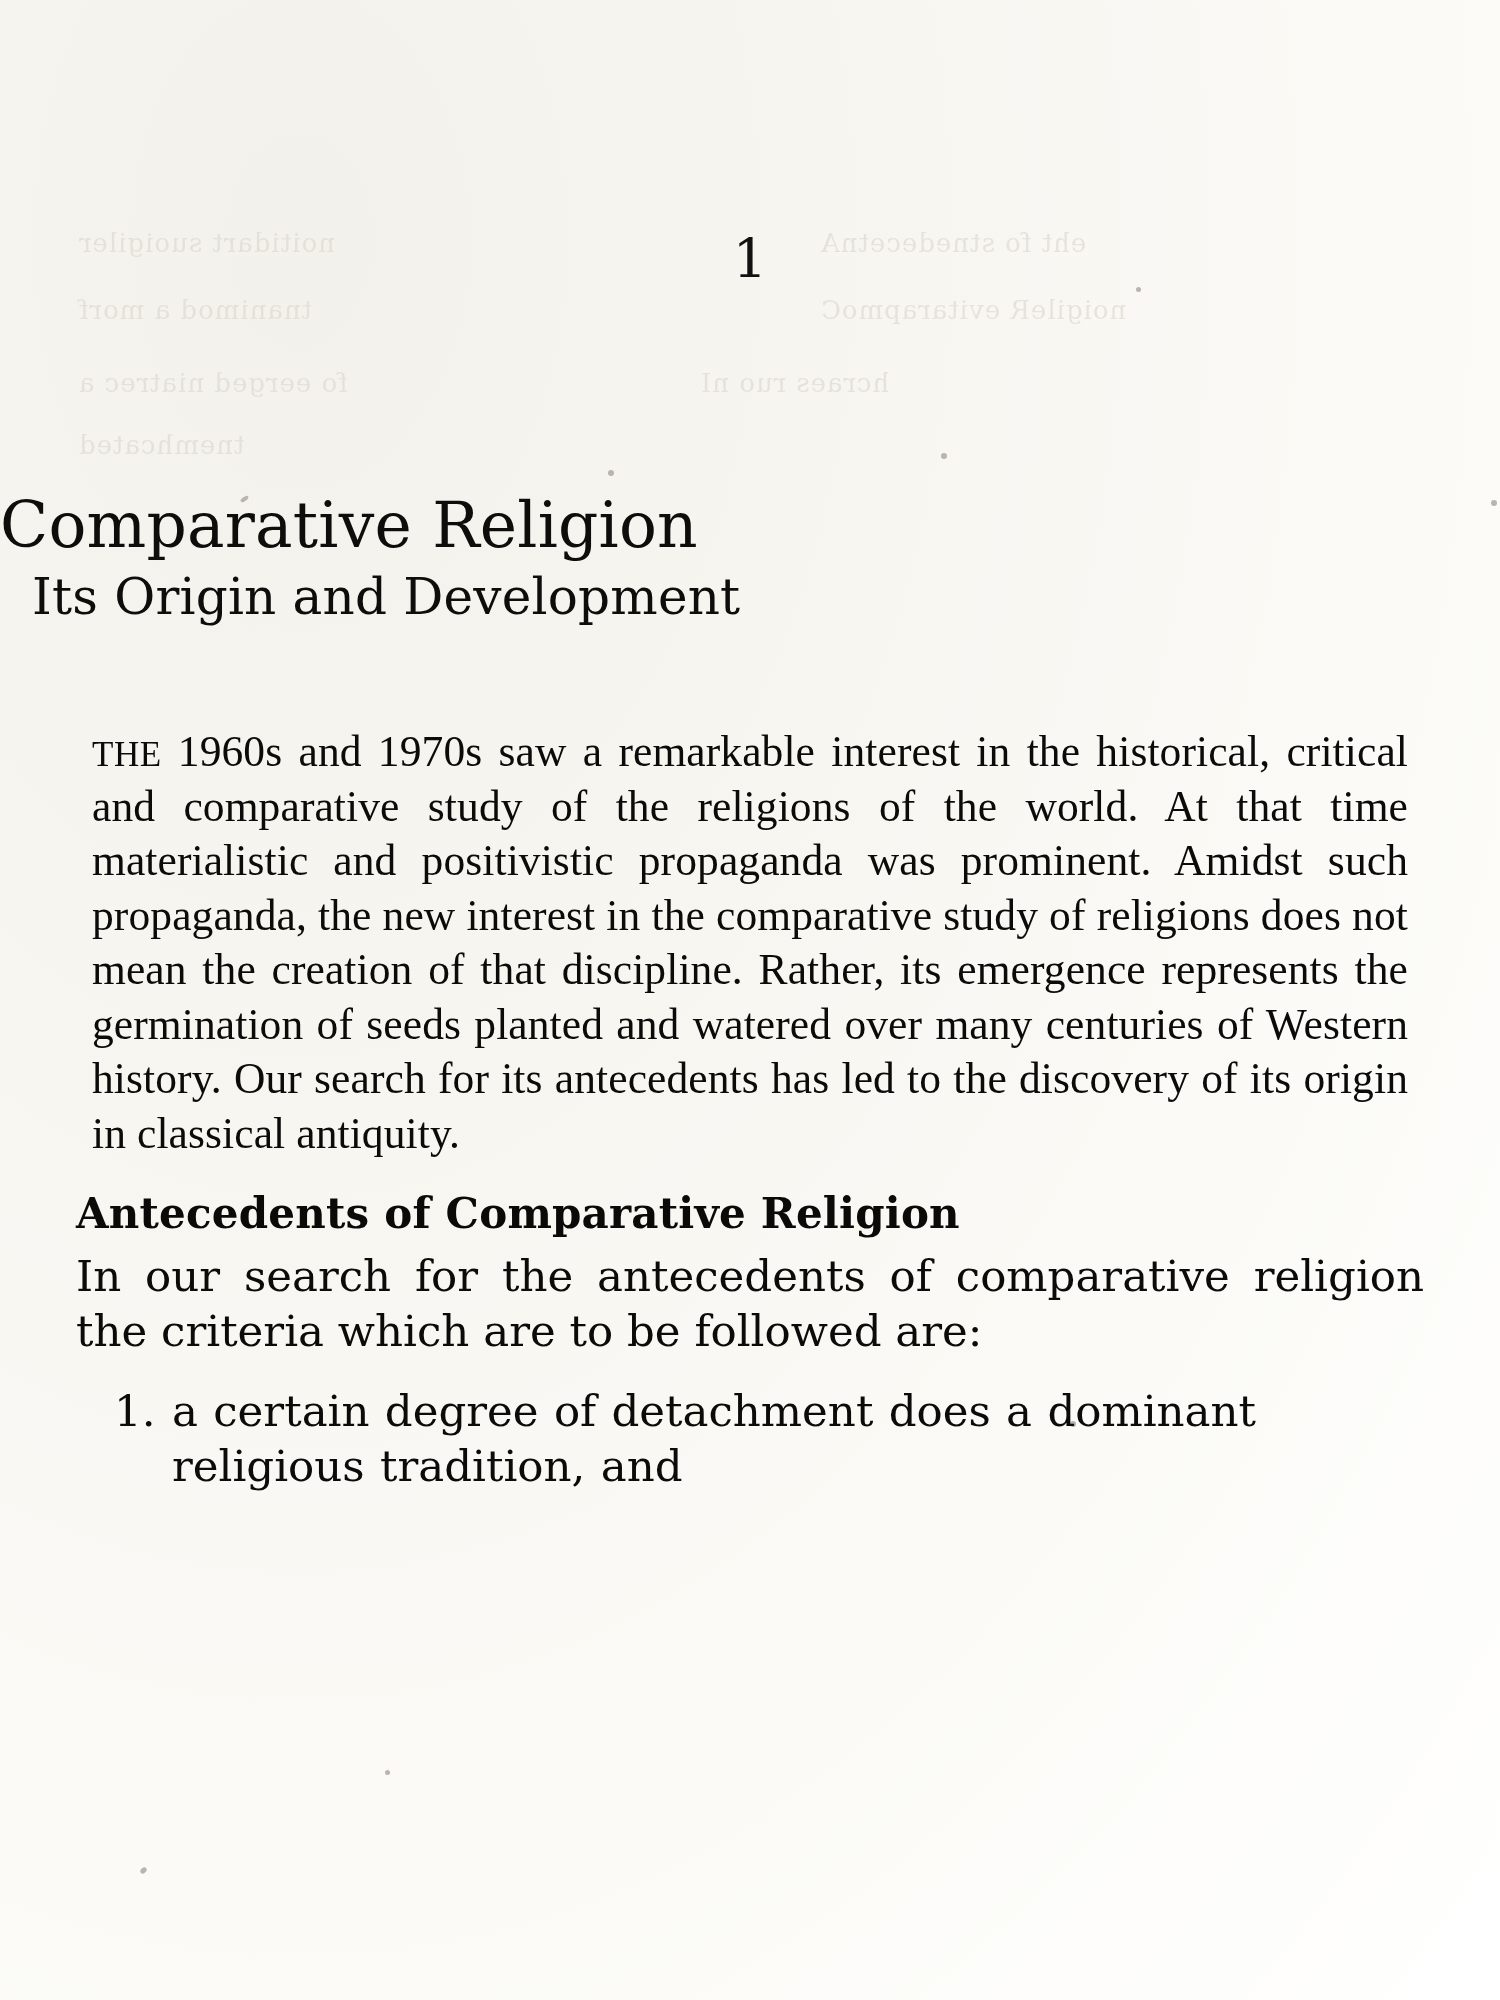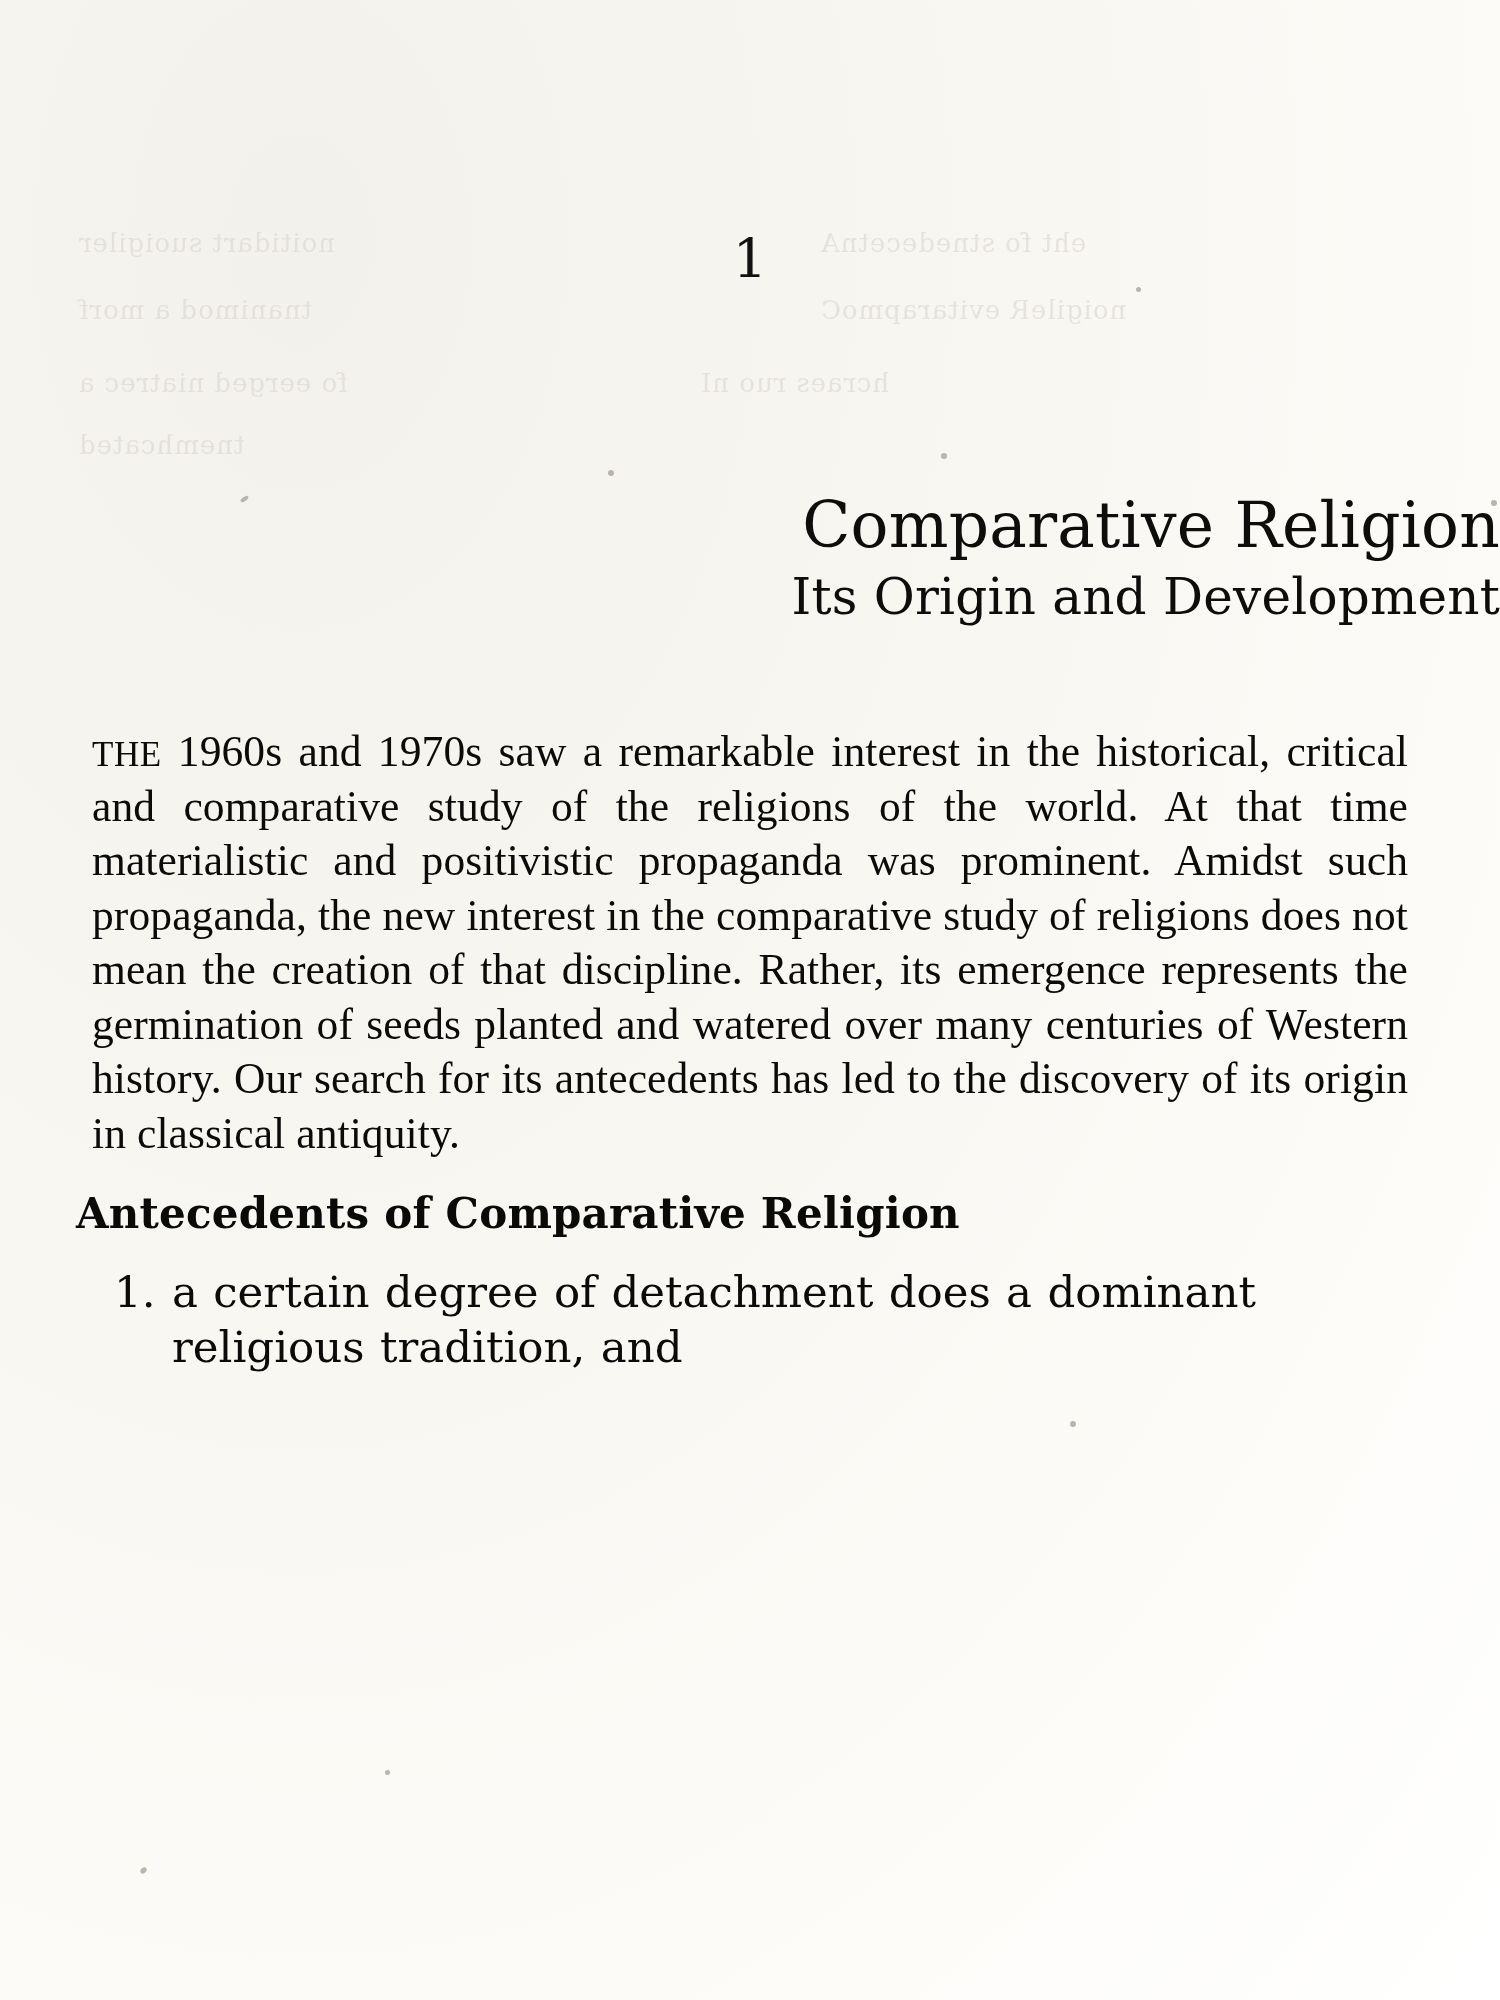--- a/index.html
+++ b/index.html
@@ -56,23 +56,23 @@
     top: 228px;
     text-align: center;
     font-size: 54px;
     font-family: "DejaVu Serif", serif;
     font-weight: 400;
     color: #111;
   }
 
   .title-block {
     position: absolute;
-    left: 8px; right: 0;
+    left: 0; right: 0;
     top: 492px;
-    text-align: right;
+    text-align: left;
   }
   .chapter-title {
     font-size: 63px;
     font-weight: 400;
     letter-spacing: .2px;
     line-height: 1.08;
     color: #0d0d0c;
   }
   .chapter-subtitle {
     margin-top: 8px;
@@ -184,20 +184,21 @@
       <div class="chapter-title">Comparative Religion</div>
       <div class="chapter-subtitle">Its Origin and Development</div>
     </div>
 
     <div class="body-area">
 
       <p class="para"><span class="smallcaps">THE</span><span> 1960s and 1970s saw a remarkable interest in the historical, critical and comparative study of the religions of the world. At that time materialistic and positivistic propaganda was prominent. Amidst such propaganda, the new interest in the comparative study of religions does not mean the creation of that discipline. Rather, its emergence represents the germination of seeds planted and watered over many centuries of Western history. Our search for its antecedents has led to the discovery of its origin in classical antiquity.</span></p>
 
       <h2 class="section-heading">Antecedents of Comparative Religion</h2>
 
+      <p class="para2">In our search for the antecedents of comparative religion the criteria which are to be followed are:</p>
 
       <ol class="criteria">
         <li>
           <span class="num">1.</span>
           <span class="txt">a certain degree of detachment does a dominant religious tradition, and</span>
         </li>
       </ol>
 
     </div>
   </div>

